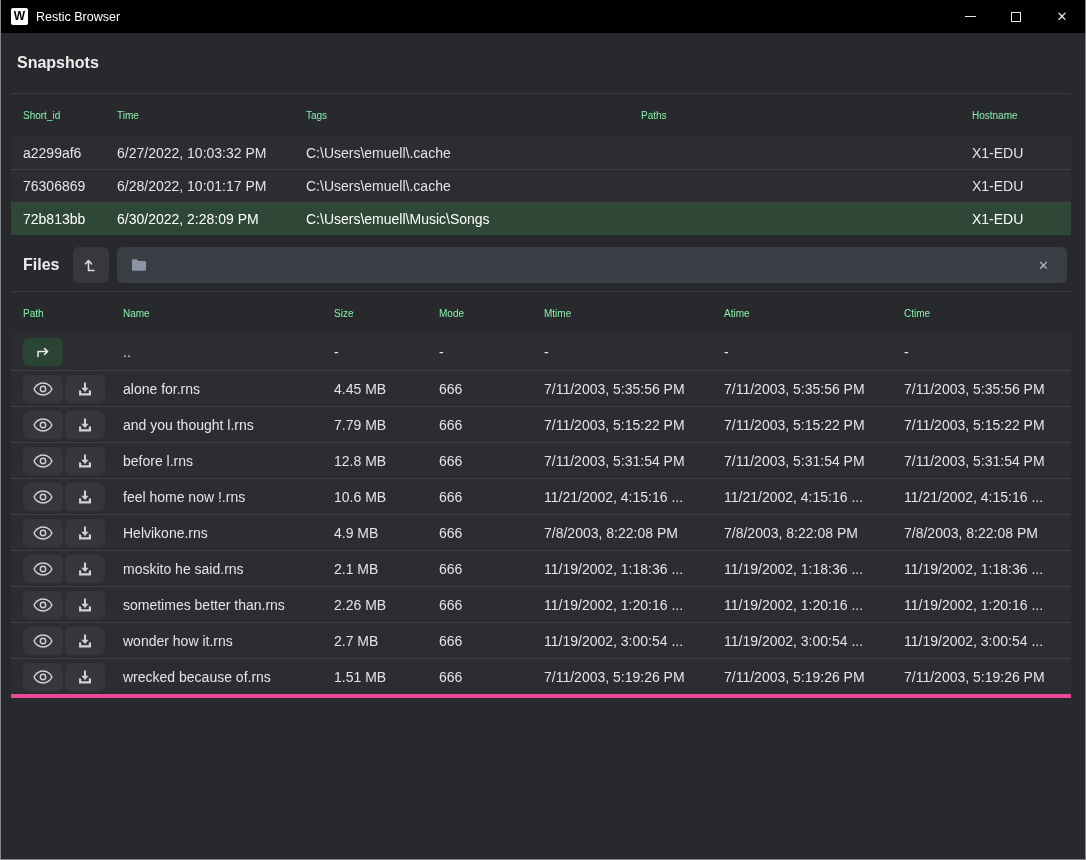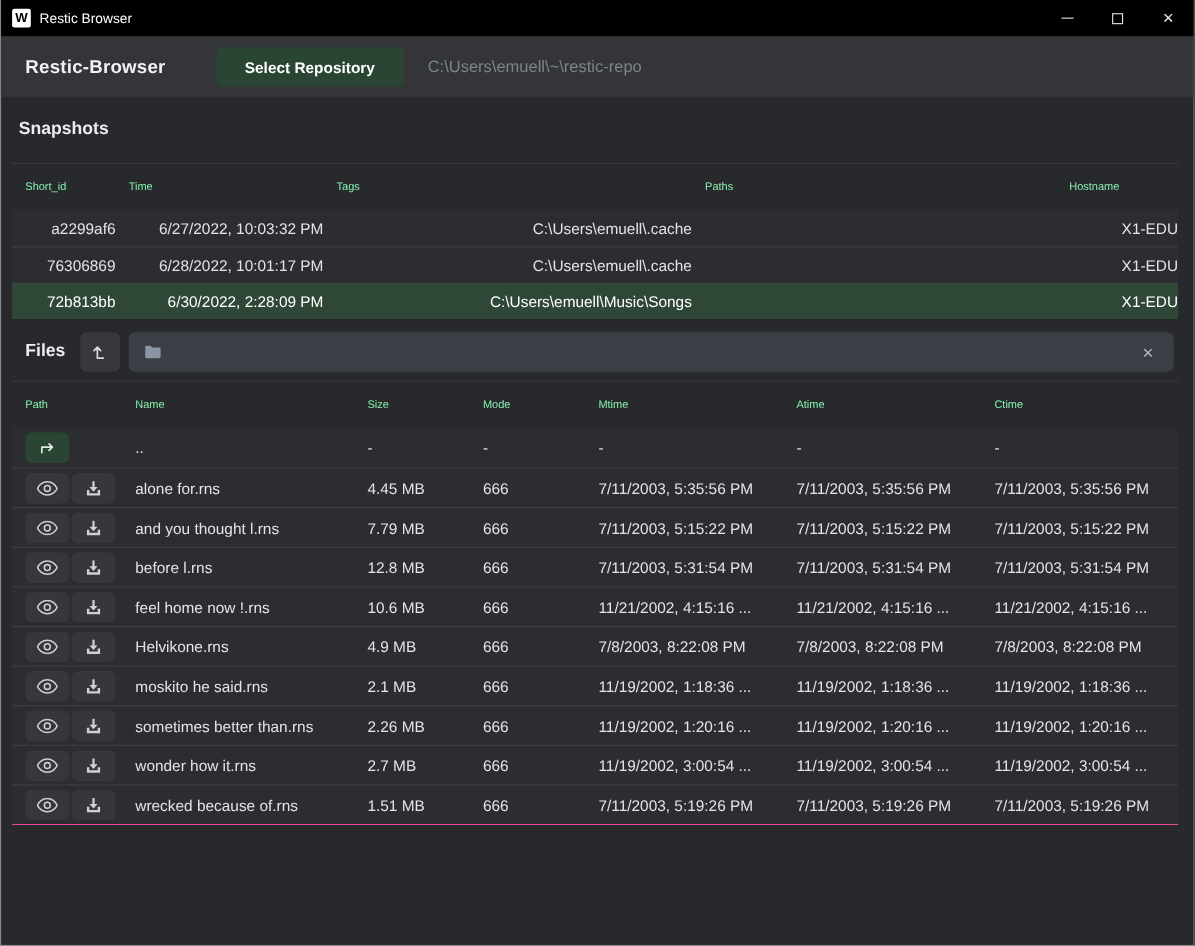--- a/index.html
+++ b/index.html
@@ -58,21 +58,21 @@
   
   .section-heading {
     height: 60px; display: flex; align-items: center;
     padding-left: 16px; font-size: 16px; font-weight: 700; color: #eceded;
   }
 
   .table { margin: 0 14px 0 10px; border-top: 1px solid #3a3b40; }
   .thead { display: grid; align-items: center; color: #86efac; font-size: 10px; }
   .snap .thead { height: 42px; grid-template-columns: 94px 189px 335px 331px 1fr; }
   .trow { display: grid; align-items: center; background: #2c2d31; font-size: 14px; color: #e2e4e6; }
-  .snap .trow { height: 33px; grid-template-columns: 94px 189px 335px 331px 1fr; text-align: right; }
+  .snap .trow { height: 33px; grid-template-columns: 94px 189px 335px 331px 1fr; }
   .trow + .trow { border-top: 1px solid #3e4044; }
   .trow.selected { background: #2f4737; color: #fff; }
   .cell { padding-left: 12px; white-space: nowrap; overflow: hidden; }
 
   
   .files-bar {
     margin-top: 12px; height: 36px;
     display: flex; align-items: center; padding: 0 18px 0 22px;
   }
   .files-heading { font-size: 16px; font-weight: 700; color: #eceded; }
@@ -85,21 +85,21 @@
   .pathbar {
     flex: 1; margin-left: 8px; height: 36px;
     background: #3b3f45; border-radius: 6px;
     display: flex; align-items: center; padding: 0 14px;
   }
   .pathbar-text { margin-left: 10px; font-size: 14px; color: #c6c9ce; }
   .pathbar-spacer { flex: 1; }
   .pathbar-close { color: #b7bac0; font-size: 13px; cursor: pointer; padding: 2px 4px; }
 
   
-  .files { margin-top: 8px; border-bottom: 1px solid #ec4899; }
+  .files { margin-top: 8px; border-bottom: 4px solid #ec4899; }
   .files .thead { height: 42px; grid-template-columns: 100px 211px 105px 105px 180px 180px 1fr; }
   .files .trow { height: 36px; grid-template-columns: 100px 211px 105px 105px 180px 180px 1fr; }
   .actions { display: flex; gap: 2px; align-items: center; }
   .icon-btn {
     width: 40px; height: 28px;
     background: #35373c; border: none; border-radius: 6px;
     display: flex; align-items: center; justify-content: center; cursor: pointer;
     padding: 0;
   }
   .icon-btn.green { background: #2b4534; }
@@ -118,25 +118,20 @@
         <span class="glyph-min"></span>
       </div>
     <div class="win-btn">
         <span class="glyph-max"></span>
       </div>
     <div class="win-btn">
         <span>✕</span>
       </div>
   </div>
 
-  <div class="header">
-    <span class="header-title">Restic-Browser</span>
-    <button class="repo-btn">Select Repository</button>
-    <span class="repo-path">C:\Users\emuell\~\restic-repo</span>
-  </div>
 
   <div class="section-heading">Snapshots</div>
   <div class="table snap">
     <div class="thead">
         <div class="cell">Short_id</div>
         <div class="cell">Time</div>
         <div class="cell">Tags</div>
         <div class="cell">Paths</div>
         <div class="cell">Hostname</div>
       </div>

